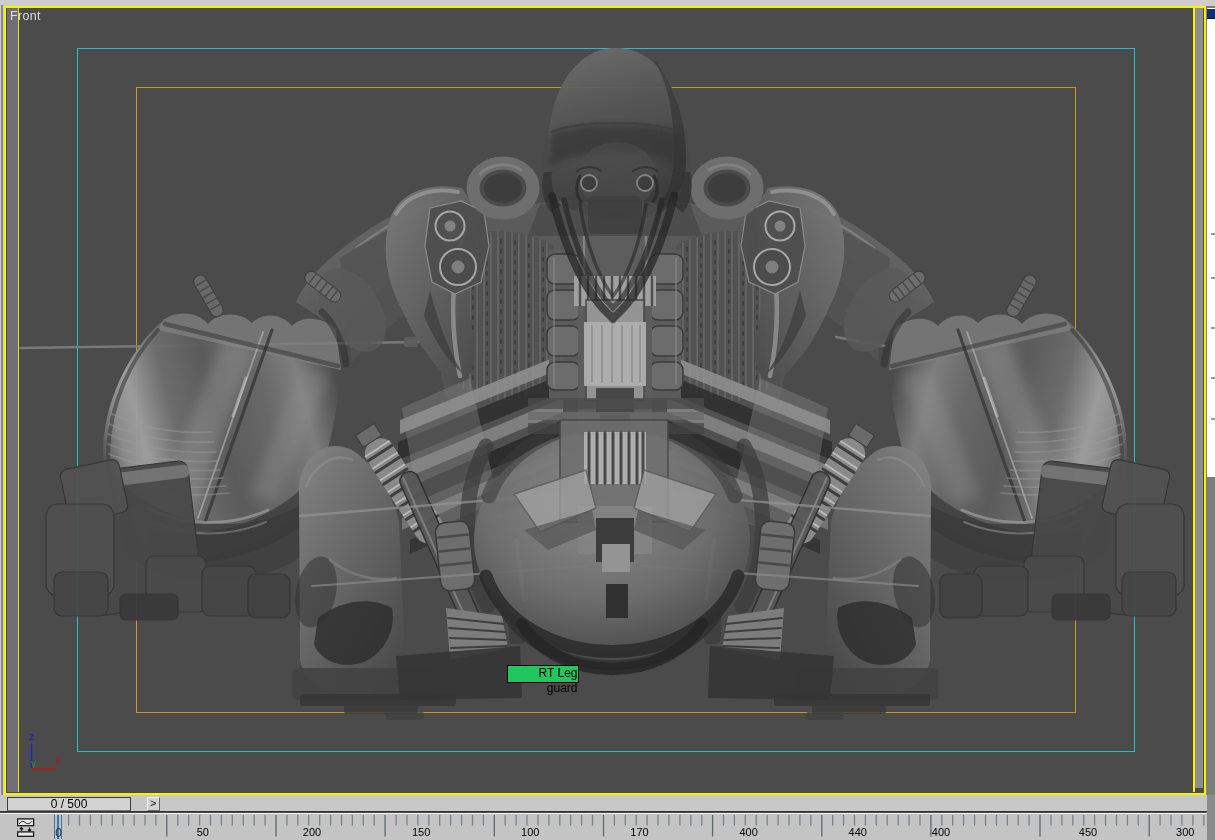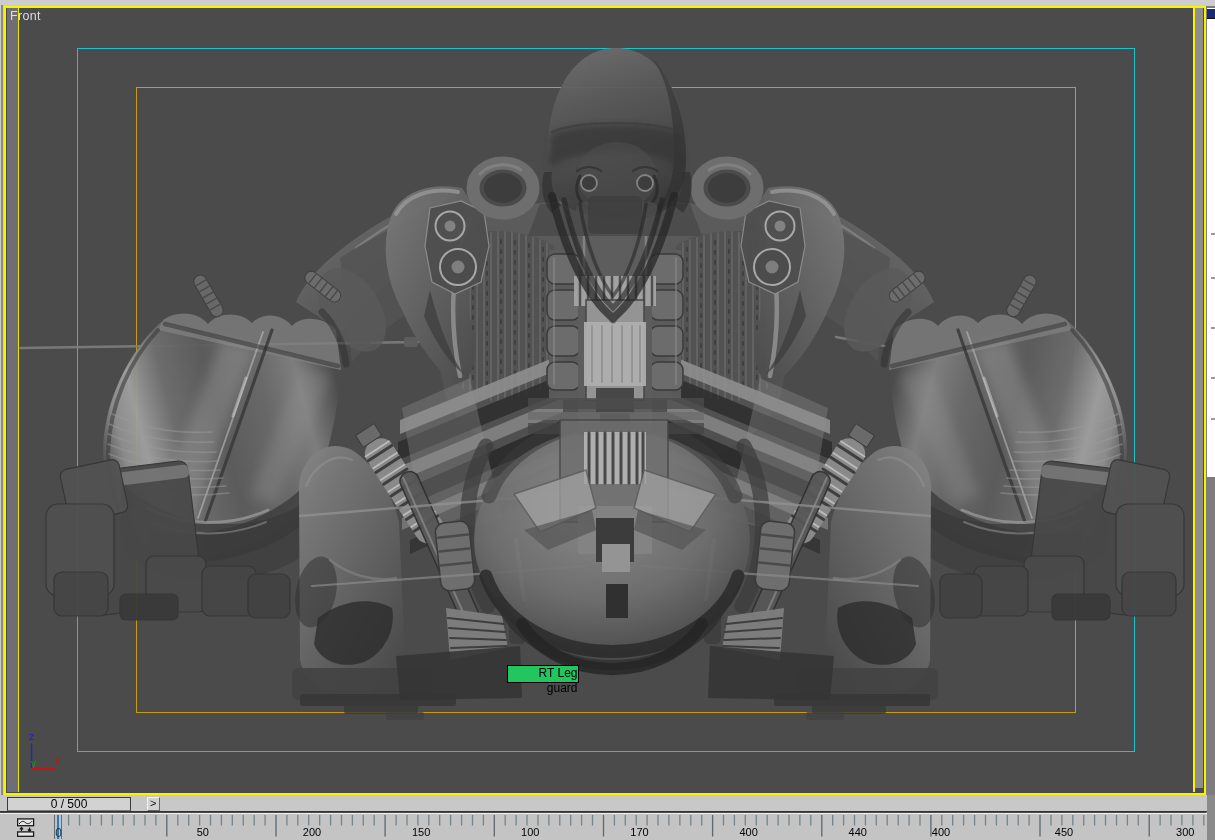--- a/index.html
+++ b/index.html
@@ -548,21 +548,21 @@
       <div class="lbl">0</div>
     </div>
   <div class="ruln" style="left:166.8px">50</div>
     <div class="ruln" style="left:276.0px">200</div>
     <div class="ruln" style="left:385.1px">150</div>
     <div class="ruln" style="left:494.3px">100</div>
     <div class="ruln" style="left:603.5px">170</div>
     <div class="ruln" style="left:712.6px">400</div>
     <div class="ruln" style="left:821.8px">440</div>
     <div class="ruln" style="left:905px">400</div>
-    <div class="ruln" style="left:1028px">450</div>
+    <div class="ruln" style="left:1052px">450</div>
     <div class="ruln" style="left:1149.2px">300</div>
   <svg class="abs" id="tbicon" viewBox="0 0 18 20" xmlns="http://www.w3.org/2000/svg">
     <rect x="0.6" y="0.9" width="16" height="6.8" fill="#e8e8e8" stroke="#1a1a1a" stroke-width="1.3"></rect>
     <path d="M2.2 6 C4 2.8 6.5 2.8 8.5 4.6 C10.5 6.4 12.8 5.8 15 3.2" fill="none" stroke="#1a1a1a" stroke-width="1"></path>
     <path d="M4.5 13 L4.5 9.8 M2.9 11.3 L4.5 9.4 L6.1 11.3" fill="none" stroke="#1a1a1a" stroke-width="1.2"></path>
     <path d="M12.5 9.6 L12.5 12.8 M10.9 11.3 L12.5 13.2 L14.1 11.3" fill="none" stroke="#1a1a1a" stroke-width="1.2"></path>
     <rect x="0.6" y="13.9" width="16" height="4.4" fill="#e8e8e8" stroke="#1a1a1a" stroke-width="1.3"></rect>
   </svg>
 </div>
 

